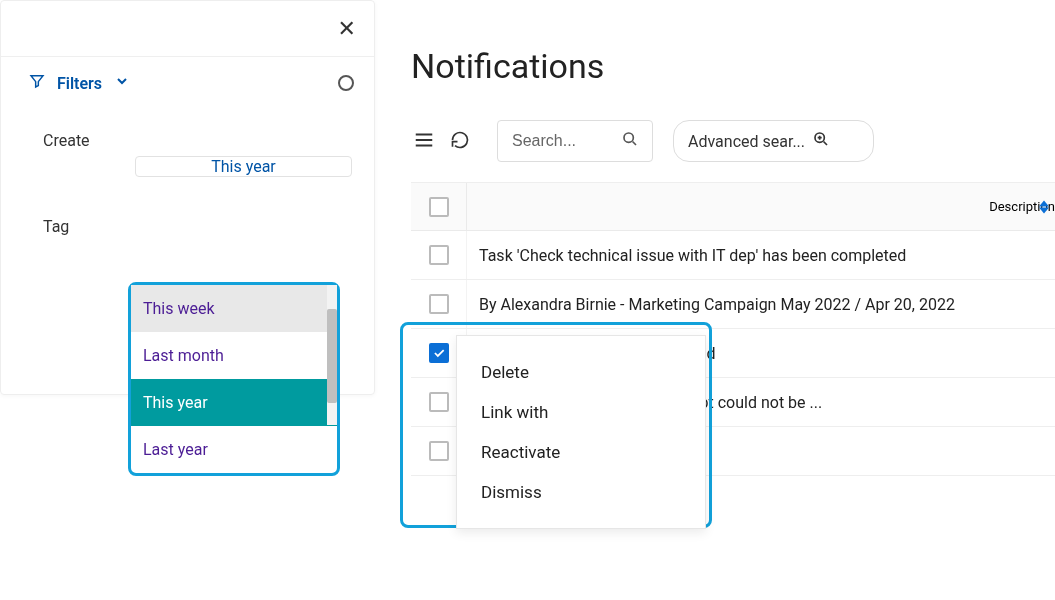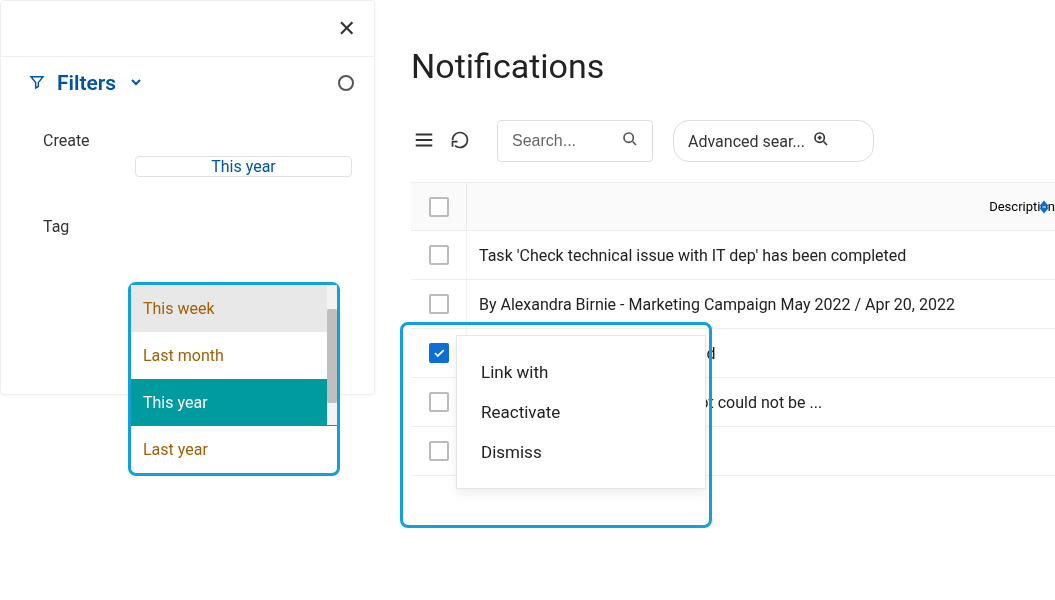--- a/index.html
+++ b/index.html
@@ -47,21 +47,21 @@
       align-items: center;
       justify-content: space-between;
       padding: 0 20px 0 28px;
     }
     .filters-left {
       display: flex;
       align-items: center;
       gap: 12px;
       color: #0054a6;
       font-weight: 600;
-      font-size: 21px;
+      font-size: 16px;
     }
     .funnel-icon svg { stroke: #0054a6; }
     .chevron-down-icon svg { stroke: #0054a6; }
     .circle-icon {
       width: 16px; height: 16px;
       border: 2px solid #555; border-radius: 50%;
     }
 
     .field-row {
       display: flex;
@@ -120,21 +120,21 @@
     }
     .dropdown-inner {
       position: relative;
     }
     .dropdown-item {
       height: 47px;
       display: flex;
       align-items: center;
       padding: 0 12px;
       font-size: 16px;
-      color: #a16207;
+      color: #4c1d95;
       cursor: pointer;
     }
     .dropdown-item.hovered { background: #e8e8e8; }
     .dropdown-item.selected { background: #009b9f; color: #fff; }
     .dropdown-scroll {
       position: absolute;
       right: 0; top: 0;
       width: 10px; height: 140px;
       background: #f3f3f3;
     }
@@ -464,16 +464,17 @@
             <div class="td-desc">... ed</div>
           </div>
         </div>
     </div>
 
   </div>
 </div>
 
 <div class="ctx-highlight"></div>
 <div class="context-menu" id="context-menu">
+    <div class="context-item">Delete</div>
     <div class="context-item">Link with</div>
     <div class="context-item">Reactivate</div>
     <div class="context-item">Dismiss</div>
   </div>
 
 </body></html>

